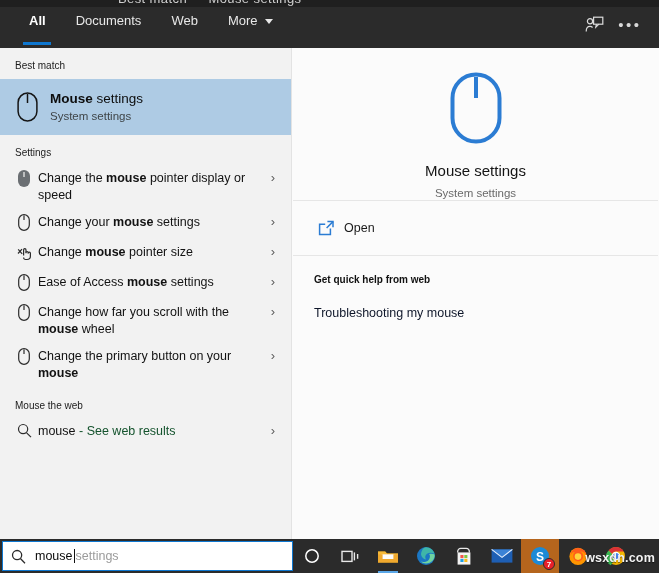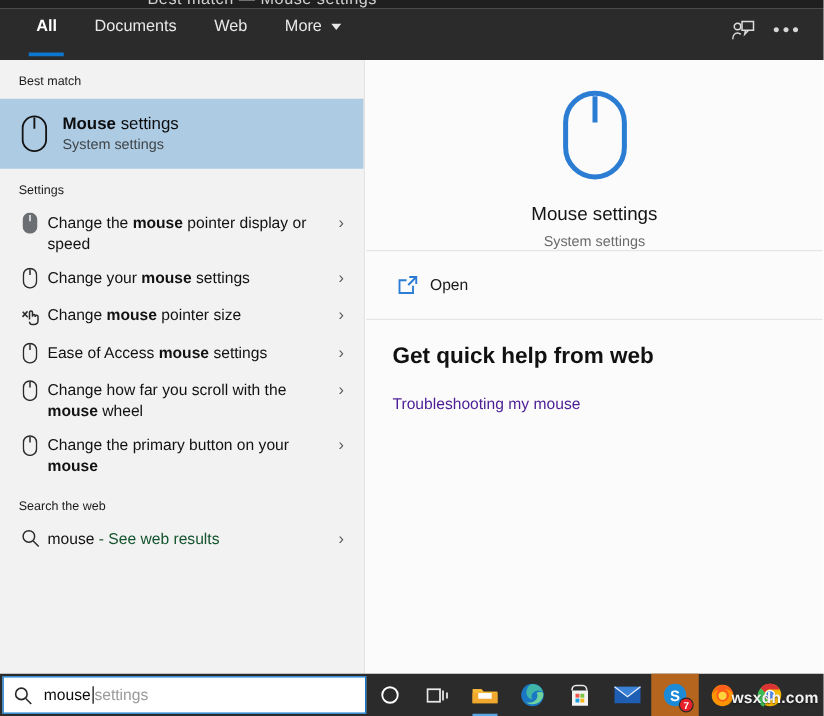--- a/index.html
+++ b/index.html
@@ -113,22 +113,22 @@
   .divider { height: 1px; background: #e6e6e6; margin: 0 1px; }
 
   .action {
     display: flex; align-items: center; height: 54px;
     padding-left: 26px; cursor: pointer;
   }
   .action .ic { width: 26px; display: flex; align-items: center; color: #2b7cd3; }
   .action .lbl { font-size: 12.5px; color: #1a1a1a; margin-left: 0; }
 
   .help { padding: 18px 0 0 22px; }
-  .help-title { font-size: 18px; font-weight: bold; color: #111111; }
-  .help-link { font-size: 12.5px; color: #4c1d95; margin-top: 21px; cursor: pointer; }
+  .help-title { font-size: 10px; font-weight: bold; color: #111111; }
+  .help-link { font-size: 12.5px; color: #0f172a; margin-top: 21px; cursor: pointer; }
 
   
   .taskbar {
     position: absolute; left: 0; top: 539px; width: 659px; height: 34px;
     background: #2b2b2b; display: flex; align-items: center;
   }
   .searchbox {
     width: 291px; height: 30px; margin-left: 2px;
     background: #ffffff; border: 1px solid #0e77d0;
     display: flex; align-items: center; padding-left: 8px; cursor: text;
@@ -302,21 +302,21 @@
             <rect x=".7" y=".7" width="10.6" height="15.6" rx="5.3"></rect>
             <line x1="6" y1="1.4" x2="6" y2="6"></line>
           </svg>
       </div>
       <div class="txt">
         <span>Change the primary button on your </span><b>mouse</b><span></span>
       </div>
       <div class="chev">›</div>
     </div>
 
-    <div class="section-head">Search the web</div>
+    <div class="section-head">Mouse the web</div>
 
     <div class="row">
       <div class="gly">
         <svg width="15" height="15" viewBox="0 0 15 15" fill="none" stroke="#2b2b2b" stroke-width="1.2">
           <circle cx="6.1" cy="6.1" r="4.6"></circle>
             <line x1="9.6" y1="9.8" x2="14" y2="14.2"></line>
         </svg>
       </div>
       <div class="txt">
         <span>mouse</span><span style="color:#14532d"> - See web results</span>

